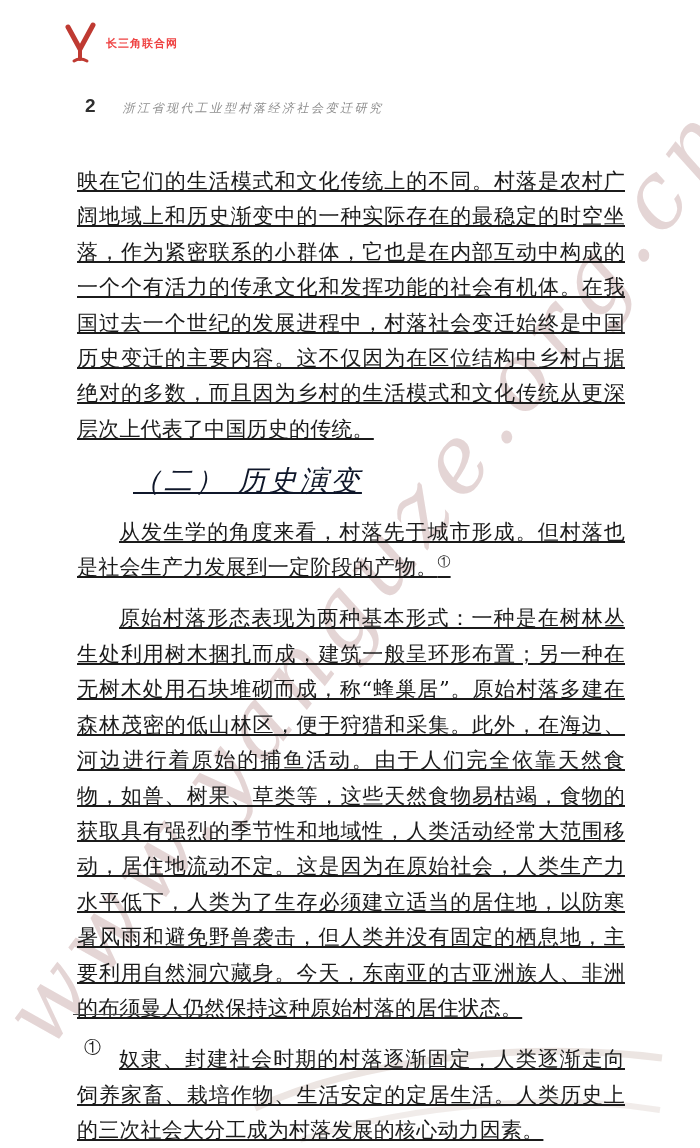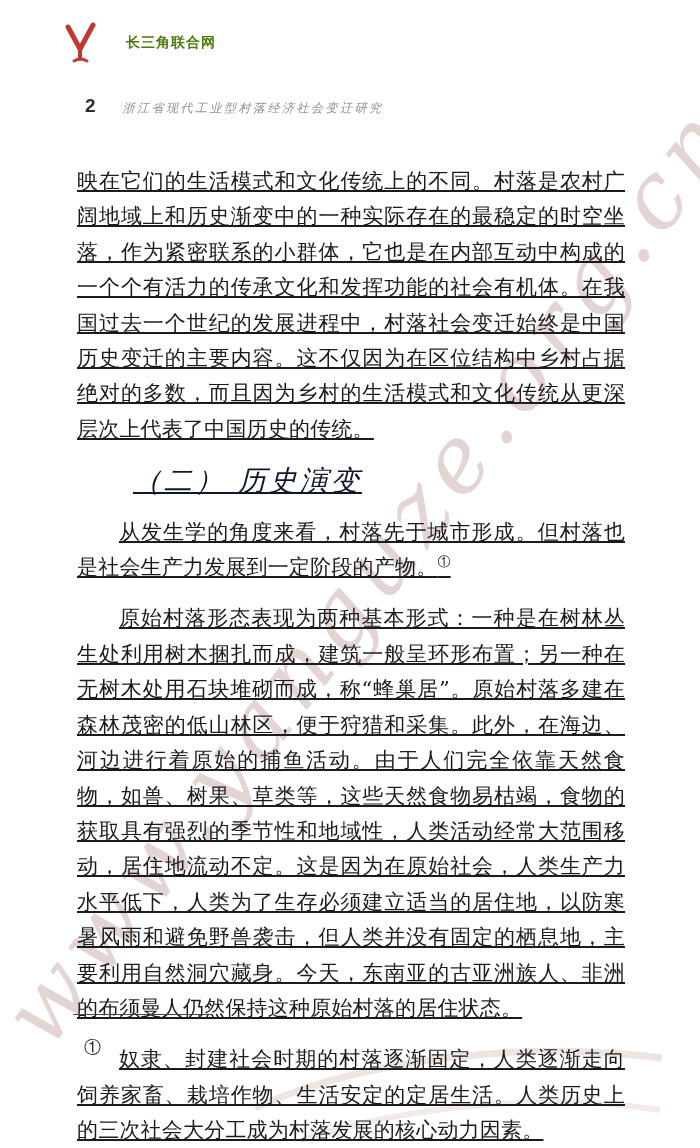--- a/index.html
+++ b/index.html
@@ -41,24 +41,23 @@
   
   .brand {
     position: absolute;
     left: 64px; top: 22px;
     display: flex; align-items: center; gap: 9px;
     z-index: 2;
   }
   .brand-text {
     font-family: "Liberation Sans", sans-serif;
     font-weight: bold;
-    font-size: 14px;
+    font-size: 11px;
     letter-spacing: 1px;
-    color: #4d7c0f;
-    margin-left: 20px;
+    color: #ef4444;
   }
 
   
   .running-header {
     position: absolute;
     left: 85px; top: 95px;
     display: flex; align-items: baseline; gap: 27px;
     z-index: 2;
   }
   .pagenum {

